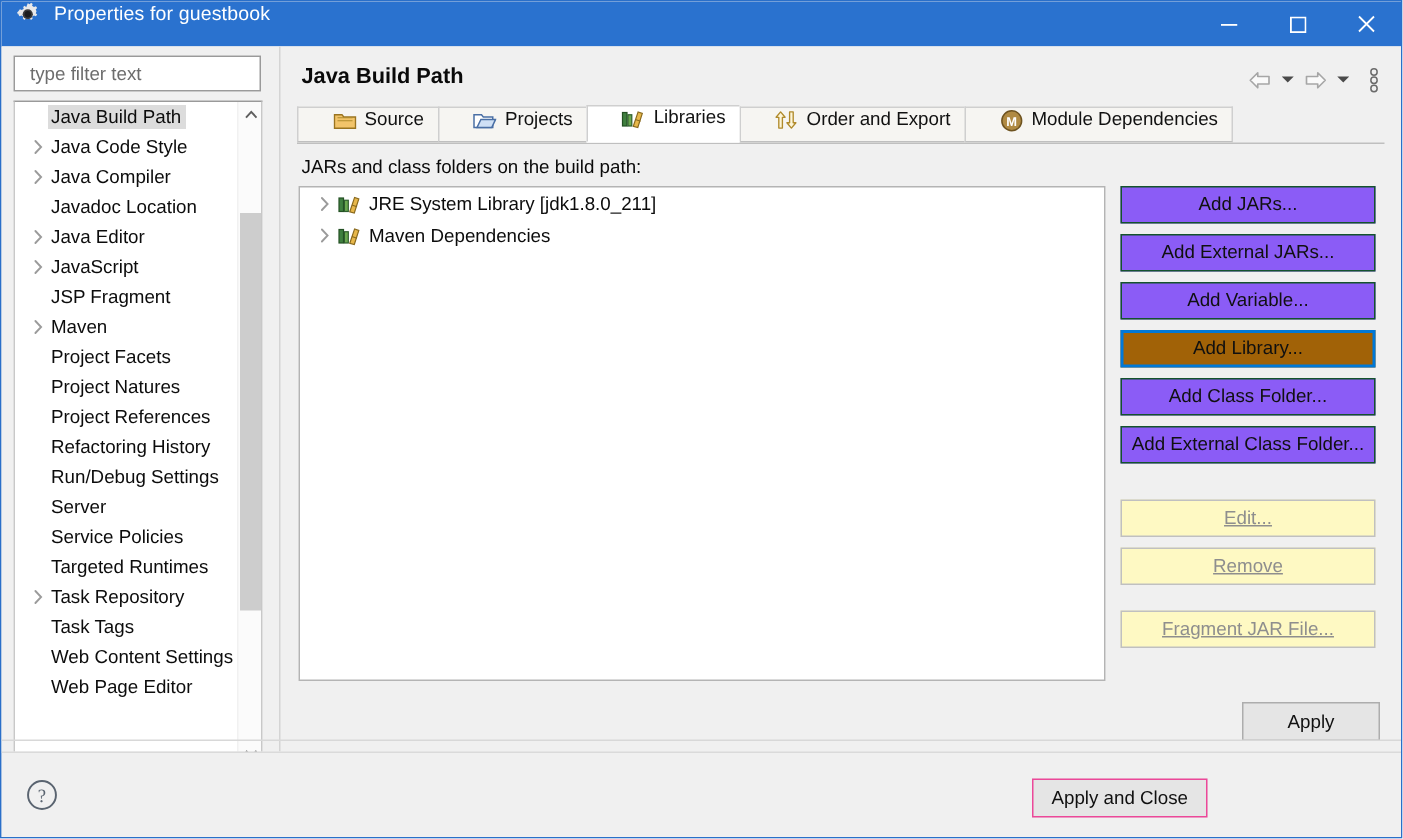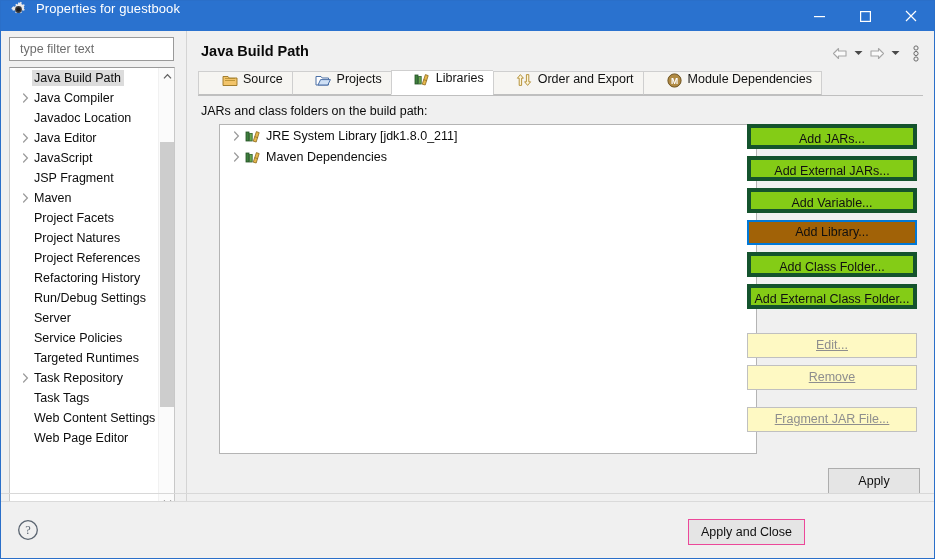--- a/index.html
+++ b/index.html
@@ -213,21 +213,21 @@
   #content {
     position: absolute; left: 11px; top: 65px;
     width: 725px; height: 395px;
     background: #f0f0f0;
   }
   #jars-label {
     position: absolute; left: 3px; top: 8px;
     font-size: 12.5px; color: #0a0a0a;
   }
   #jars-box {
-    position: absolute; left: 21px; top: 28px;
+    position: absolute; left: 1px; top: 28px;
     width: 538px; height: 330px;
     background: #ffffff;
     border: 1px solid #b4b4b4;
     overflow: hidden;
   }
   .jar-row {
     height: 21px;
     display: flex; align-items: center;
     padding-left: 9px;
     font-size: 12.5px;
@@ -246,22 +246,22 @@
   }
 
   
   #sidebuttons {
     position: absolute; left: 549px; top: 28px;
     width: 172px;
   }
   .sbtn {
     display: block;
     width: 170px; height: 25px;
-    background: #84cc16;
-    border: 4px solid #14532d;
+    background: #8b5cf6;
+    border: 1px solid #14532d;
     font-family: "Liberation Sans", sans-serif;
     font-size: 12.5px;
     color: #101010;
     text-align: center;
     line-height: 23px;
     margin-bottom: 7px;
     padding: 0;
     white-space: nowrap;
     overflow: hidden;
   }
@@ -357,20 +357,28 @@
     <div id="leftpane">
 
       <input id="filter-input" type="text" placeholder="type filter text" style="">
 
       <div id="tree-outer">
         <div id="tree-scroll">
 
         <div class="tree-item selected">
               <span class="tw"></span>
               <span class="tree-label">Java Build Path</span>
+            </div>
+            <div class="tree-item">
+              <span class="tw">
+                <svg width="7" height="10" viewBox="0 0 7 10">
+                  <path d="M1.6 1 L5.4 5 L1.6 9" stroke="#9b9b9b" stroke-width="1.25" fill="none" stroke-linecap="round"></path>
+                </svg>
+              </span>
+              <span class="tree-label">Java Code Style</span>
             </div>
             <div class="tree-item">
               <span class="tw">
                 <svg width="7" height="10" viewBox="0 0 7 10">
                   <path d="M1.6 1 L5.4 5 L1.6 9" stroke="#9b9b9b" stroke-width="1.25" fill="none" stroke-linecap="round"></path>
                 </svg>
               </span>
               <span class="tree-label">Java Compiler</span>
             </div>
             <div class="tree-item">

